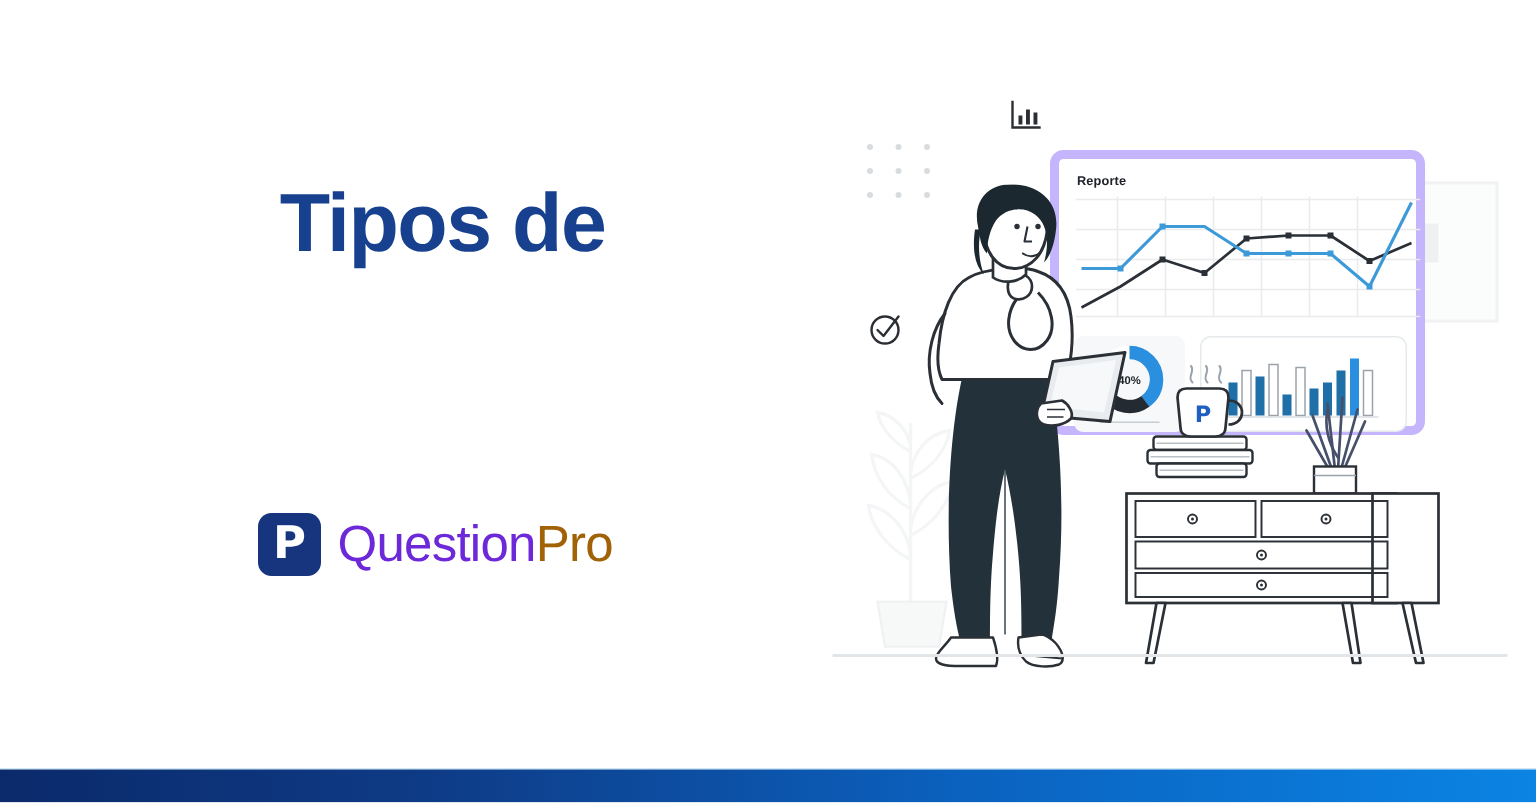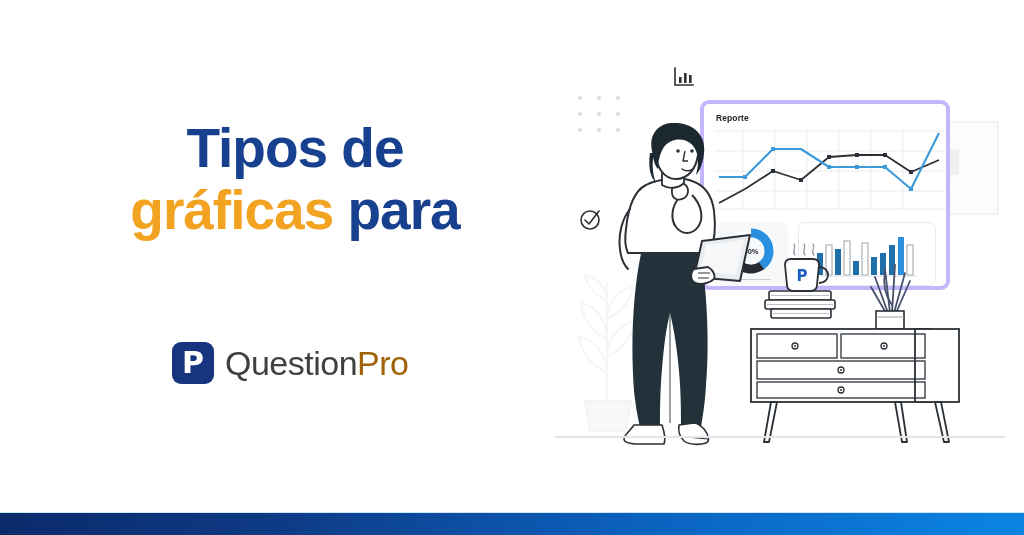--- a/index.html
+++ b/index.html
@@ -12,39 +12,39 @@
   .headline .line{display:block;white-space:nowrap;}
   .hl-accent{color:#f3a322;}
 
   
   .logo{position:absolute;left:172px;top:342px;display:flex;align-items:center;gap:11px;}
   .logo-mark{width:42px;height:42px;border-radius:9px;background:#17357f;position:relative;flex:none;}
   .logo-mark .pglyph{position:absolute;left:0;top:0;width:42px;height:42px;
       display:flex;align-items:center;justify-content:center;color:#ffffff;
       font-size:30px;font-weight:bold;font-family:"DejaVu Sans",sans-serif;line-height:1;}
   .logo-word{font-size:34px;font-weight:normal;letter-spacing:-0.5px;line-height:1;}
-  .logo-word .q{color:#404040;}
+  .logo-word .q{color:#6d28d9;}
   .logo-word .p{color:#a16207;}
 
   
   .illus{position:absolute;left:545px;top:28px;width:470px;height:430px;}
 
   .dotgrid{position:absolute;left:33px;top:68px;width:46px;height:40px;}
   .dotgrid i{position:absolute;width:4px;height:4px;border-radius:50%;background:#d9dcdf;}
 
   .ico{position:absolute;color:#2b2f33;}
   .ico svg{display:block;}
 
   .ghost-square{position:absolute;left:360px;top:93px;width:90px;height:90px;
      border:2px solid #f1f2f3;background:#fbfcfc;}
   .ghost-square i{position:absolute;left:26px;top:26px;width:26px;height:26px;background:#eef0f1;}
 
   
   .dash{position:absolute;left:155px;top:72px;width:250px;height:190px;background:#ffffff;
-        border:4px solid #c4b5fd;border-radius:9px;box-sizing:border-box;padding:8px 10px;}
+        border:6px solid #c4b5fd;border-radius:9px;box-sizing:border-box;padding:8px 10px;}
   .dash-title{font-size:8.5px;font-weight:bold;color:#20242a;letter-spacing:0.1px;margin:1px 0 4px 2px;}
   .linewrap{position:relative;width:230px;height:86px;margin-left:1px;}
   .linewrap svg{position:absolute;left:0;top:0;}
   .dash-row{position:absolute;left:10px;top:118px;display:flex;gap:10px;align-items:flex-start;}
   .minicard{background:#f7f8f9;border-radius:6px;}
   .donutcard{width:74px;height:64px;position:relative;}
   .donutcard .dlabel{position:absolute;left:0;top:0;width:74px;height:58px;display:flex;
       align-items:center;justify-content:center;font-size:7.5px;font-weight:bold;color:#1d2227;}
   .donutcard .dbase{position:absolute;left:17px;bottom:6px;width:40px;height:1.5px;background:#c9ced3;}
   .barcard{width:138px;height:64px;background:#ffffff;border:1.5px solid #e7eaec;border-radius:7px;
@@ -66,21 +66,20 @@
       background:linear-gradient(90deg,#0b2a6b 0%,#0e3b86 28%,#0b61be 62%,#0b84e4 100%);}
   .footer-hair{position:absolute;left:0;bottom:22px;width:1024px;height:1.5px;background:#cfe6f5;}
 </style>
 </head>
 <body>
 
 <div class="canvas">
 
   <div class="headline">
     <span class="line">Tipos de</span>
-    <span class="line"><span class="hl-accent">gráficas</span><span> para</span></span>
   </div>
 
   <div class="logo">
     <div class="logo-mark">
       <span class="pglyph">P</span>
     </div>
     <div class="logo-word"><span class="q">Question</span><span class="p">Pro</span></div>
   </div>
 
   <div class="illus">

